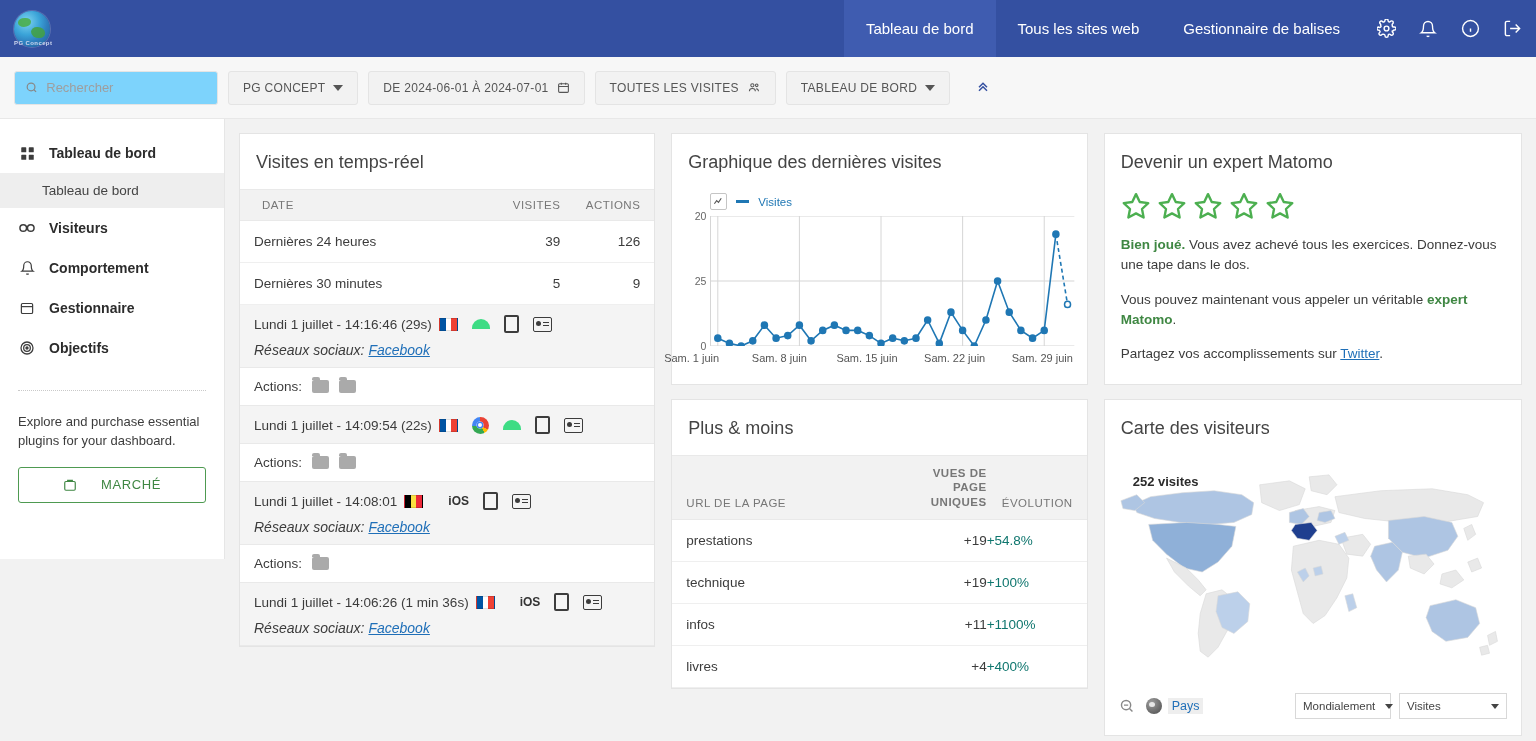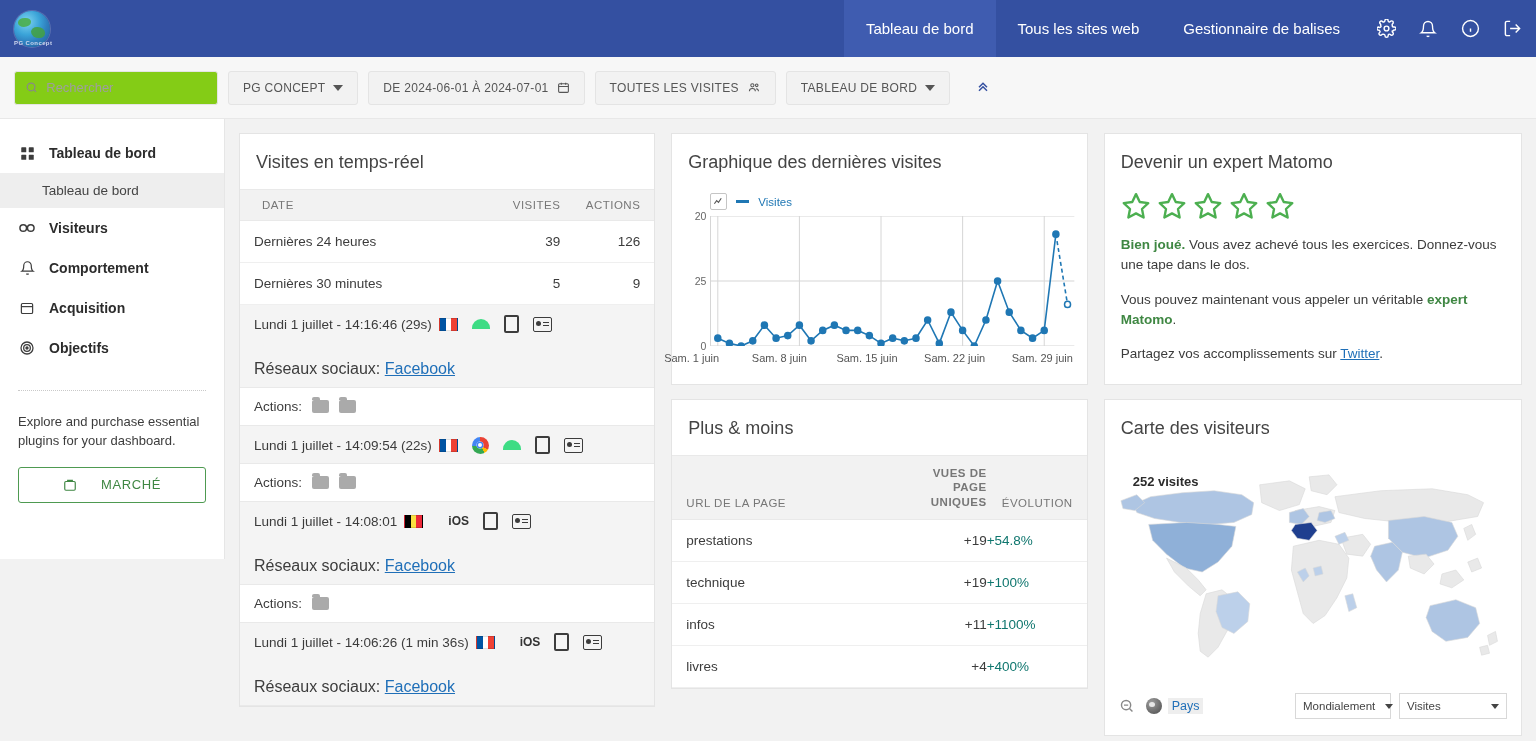--- a/index.html
+++ b/index.html
@@ -45,21 +45,21 @@
   .nav-icon { width: 20px; height: 20px; cursor: pointer; display:flex; align-items:center; justify-content:center; }
   .nav-icon svg { display:block; }
 
   
   .filterbar {
     height: 62px; background: #f7f7f7;
     display: flex; align-items: center; gap: 10px;
     padding: 0 14px; border-bottom: 1px solid #e8e8e8;
   }
   .search-box {
-    width: 204px; height: 34px; background: #84cc16;
+    width: 204px; height: 34px; background: #7dd3fc;
     border: 1px solid #e4e4e4; border-radius: 3px;
     display: flex; align-items: center; padding: 0 10px; gap: 8px;
   }
   .search-box input {
     border: none; background: transparent; outline: none;
     font-size: 13px; font-family: inherit; color: #555; width: 100%;
   }
   .search-box input::placeholder { color: #9e9e9e; }
   .fbtn {
     height: 34px; background: #f2f2f2; border: 1px solid #e4e4e4;
@@ -118,21 +118,21 @@
   .rt-head .c3 { width: 80px; text-align: right; }
   .rt-sum {
     display: flex; padding: 13px 14px; font-size: 13.5px; color: #3c3c3c;
     border-bottom: 1px solid #efefef;
   }
   .rt-sum .c1 { flex: 1; }
   .rt-sum .c2 { width: 72px; text-align: right; }
   .rt-sum .c3 { width: 80px; text-align: right; }
   .visit-block { background: #f4f4f4; border-bottom: 1px solid #e9e9e9; padding: 10px 14px 9px; }
   .visit-line1 { display: flex; align-items: center; gap: 7px; font-size: 13.5px; color: #3c3c3c; }
-  .visit-ref { font-size: 16px; color: #3c3c3c; margin-top: 27px; }
+  .visit-ref { font-size: 14px; color: #3c3c3c; margin-top: 9px; font-style: italic; }
   .visit-ref a { color: #1f6fb8; }
   .actions-row {
     background: #fff; border-bottom: 1px solid #e9e9e9;
     padding: 11px 14px; font-size: 13.5px; color: #3c3c3c;
     display: flex; align-items: center; gap: 10px;
   }
   .flag { width: 19px; height: 13px; display: inline-block; border: 1px solid rgba(0,0,0,.12); }
   .flag-fr { background: linear-gradient(to right, #0055a4 0 33.3%, #fff 33.3% 66.6%, #ef4135 66.6% 100%); }
   .flag-be { background: linear-gradient(to right, #000 0 33.3%, #fae042 33.3% 66.6%, #ed2939 66.6% 100%); }
   .ic-gap { margin-left: 7px; }
@@ -333,21 +333,21 @@
       <span>Comportement</span>
     </div>
 
     <div class="side-item">
       <span class="side-icon">
         <svg width="16" height="15" viewBox="0 0 24 24" fill="none" stroke="#3c3c3c" stroke-width="1.9">
           <rect x="3" y="4" width="18" height="16" rx="2"></rect>
             <path d="M3 9h18"></path>
         </svg>
       </span>
-      <span>Acquisition</span>
+      <span>Gestionnaire</span>
     </div>
 
     <div class="side-item">
       <span class="side-icon">
         <svg width="16" height="16" viewBox="0 0 24 24" fill="none" stroke="#3c3c3c" stroke-width="1.9">
           <circle cx="12" cy="12" r="9"></circle>
             <circle cx="12" cy="12" r="5"></circle>
             <circle cx="12" cy="12" r="1.6" fill="#3c3c3c"></circle>
         </svg>
       </span>

